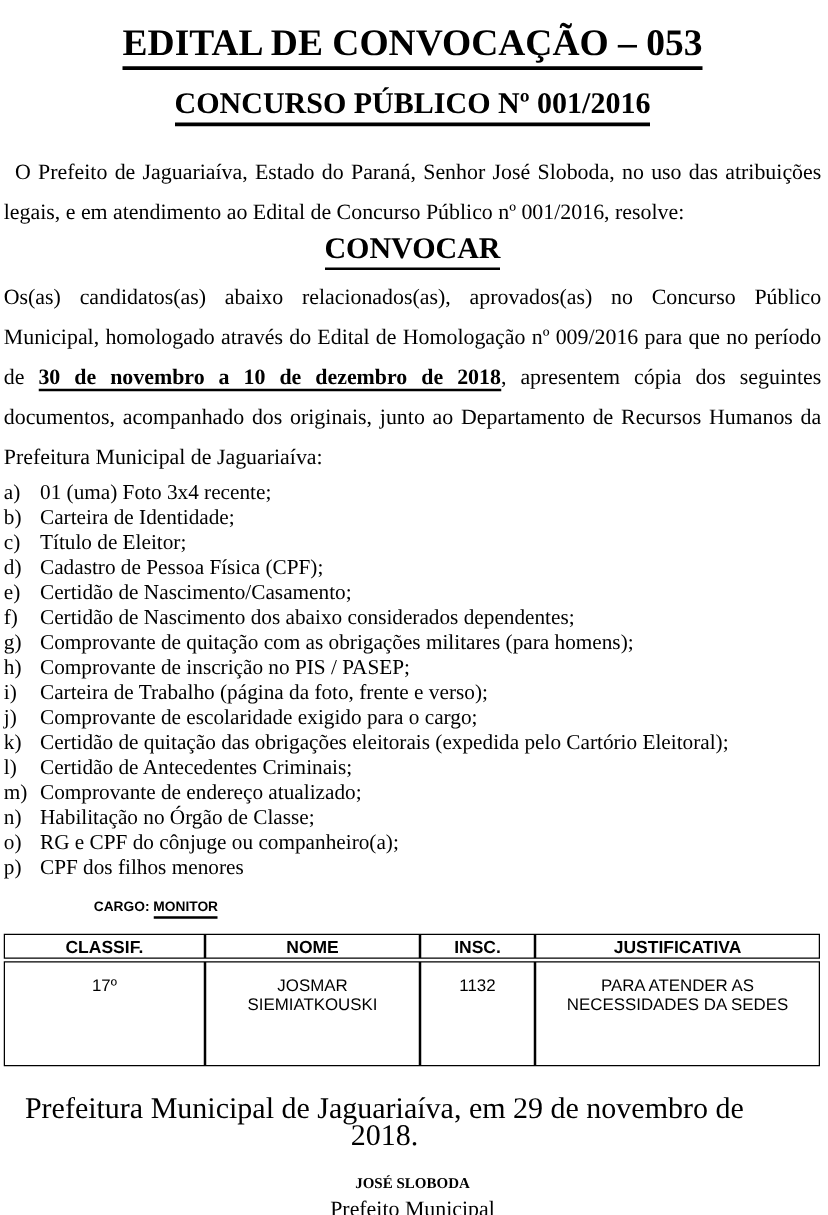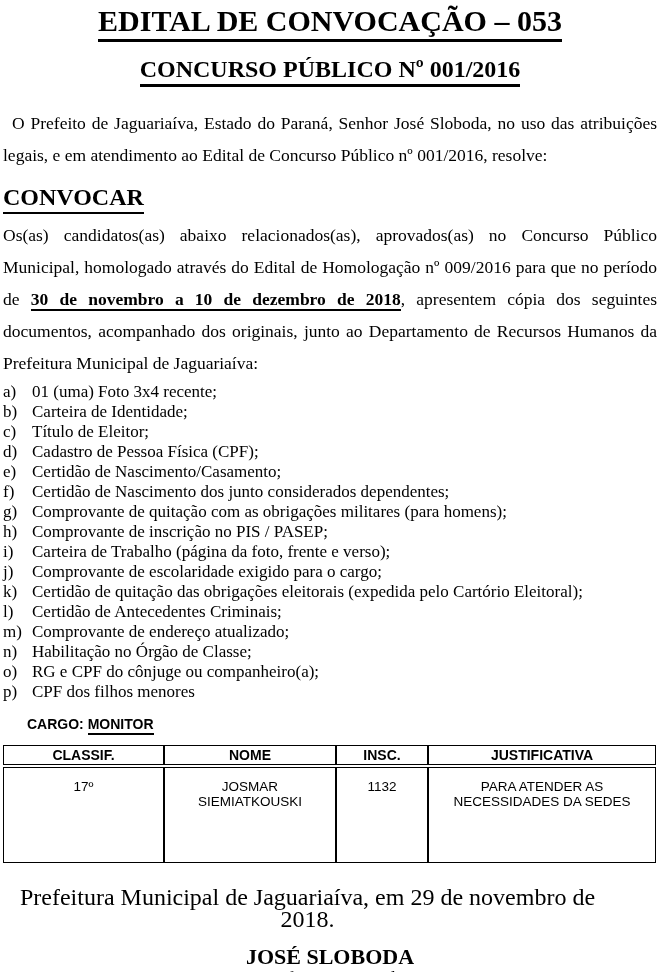--- a/index.html
+++ b/index.html
@@ -17,21 +17,21 @@
   .doc {
     padding: 2px 5px 0 3px;
   }
 
   
   .title-line {
     text-align: center;
     font-weight: bold;
     font-size: 30px;
     line-height: 34px;
-    margin-top: 2px;
+    margin-top: 16px;
   }
   .title-line .u3 {
     display: inline-block;
     border-bottom: 3px solid #000;
     padding-bottom: 1px;
   }
   .subtitle-line {
     text-align: center;
     font-weight: bold;
     font-size: 24px;
@@ -50,25 +50,25 @@
     line-height: 32px;
     text-align: justify;
     margin: 0;
     font-family: Liberation Serif, serif;
   }
   .para-intro {
     margin-top: 20px;
     text-indent: 9px;
   }
   .section-heading {
-    text-align: left;
+    text-align: center;
     font-weight: bold;
     font-size: 24px;
     line-height: 28px;
-    margin-top: 12px;
+    margin-top: 0;
   }
   .section-heading .u2 {
     display: inline-block;
     border-bottom: 2px solid #000;
     padding-bottom: 1px;
   }
   .para-body {
     margin-top: 5px;
   }
   .bold-underline {
@@ -90,23 +90,23 @@
     width: 29px;
   }
   .doc-item .text {
     flex: 1;
   }
 
   
   .cargo-line {
     font-family: "Liberation Sans", sans-serif;
     font-weight: bold;
-    font-size: 14px;
+    font-size: 11px;
     line-height: 16px;
-    margin: 14px 0 0 24px;
+    margin: 14px 0 0 72px;
   }
   .cargo-line .cargo-value {
     border-bottom: 2px solid #000;
     padding-bottom: 1px;
   }
 
   
   table.conv-table {
     margin-top: 11px;
     width: 653px;
@@ -124,39 +124,39 @@
     font-size: 14px;
     font-weight: bold;
     height: 18px;
     padding: 0 2px;
     vertical-align: middle;
   }
   .conv-table td {
     font-size: 13.5px;
     line-height: 15px;
     height: 71px;
-    padding: 11px 4px 12px 4px;
+    padding: 11px 4px 0 4px;
     vertical-align: top;
   }
   .col-classif { width: 161px; }
   .col-nome    { width: 172px; }
   .col-insc    { width: 92px;  }
   .col-just    { width: 228px; }
 
   
   .date-line {
     text-align: center;
     font-size: 24px;
     line-height: 22px;
     margin-top: 21px;
     margin-right: 45px;
   }
   .signature { text-align: center; }
   .sig-1 { margin-top: 16px; }
-  .sig-1 .sig-name { font-weight: bold; font-size: 22px; line-height: 21px; }
+  .sig-1 .sig-name { font-weight: bold; font-size: 12px; line-height: 21px; }
   .sig-1 .sig-role { font-size: 17.5px; line-height: 21px; }
   .sig-2 { margin-top: 19px; }
   .sig-2 .sig-name { font-weight: bold; font-size: 16px; line-height: 19px; }
 </style>
 </head>
 <body>
 
 <div class="doc">
 
   <div class="title-line">
@@ -191,21 +191,21 @@
     <div class="doc-item">
         <span class="letter">d)</span>
         <span class="text">Cadastro de Pessoa Física (CPF);</span>
       </div>
     <div class="doc-item">
         <span class="letter">e)</span>
         <span class="text">Certidão de Nascimento/Casamento;</span>
       </div>
     <div class="doc-item">
         <span class="letter">f)</span>
-        <span class="text">Certidão de Nascimento dos junto considerados dependentes;</span>
+        <span class="text">Certidão de Nascimento dos abaixo considerados dependentes;</span>
       </div>
     <div class="doc-item">
         <span class="letter">g)</span>
         <span class="text">Comprovante de quitação com as obrigações militares (para homens);</span>
       </div>
     <div class="doc-item">
         <span class="letter">h)</span>
         <span class="text">Comprovante de inscrição no PIS / PASEP;</span>
       </div>
     <div class="doc-item">

